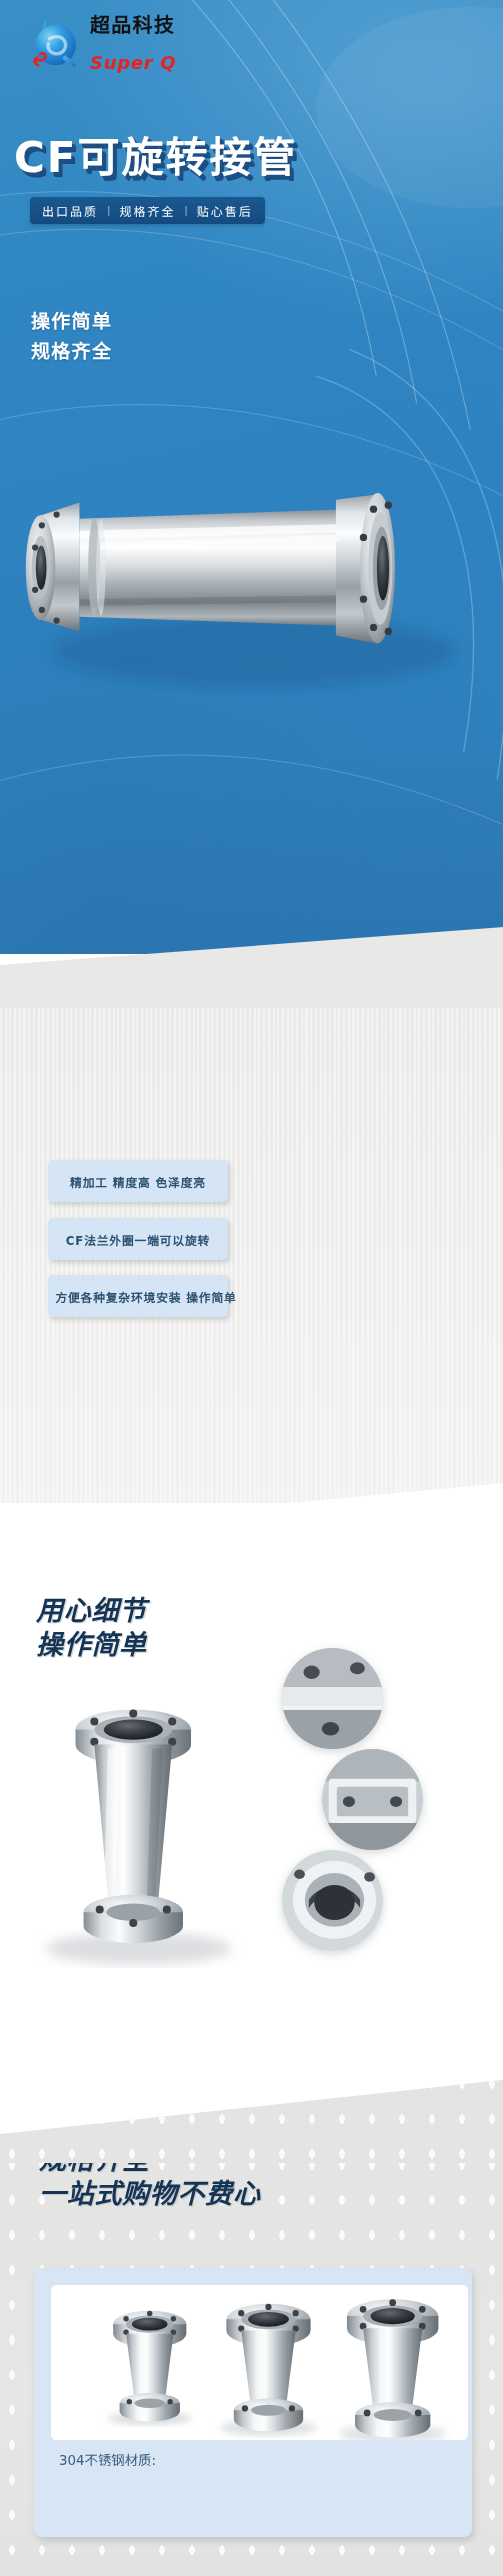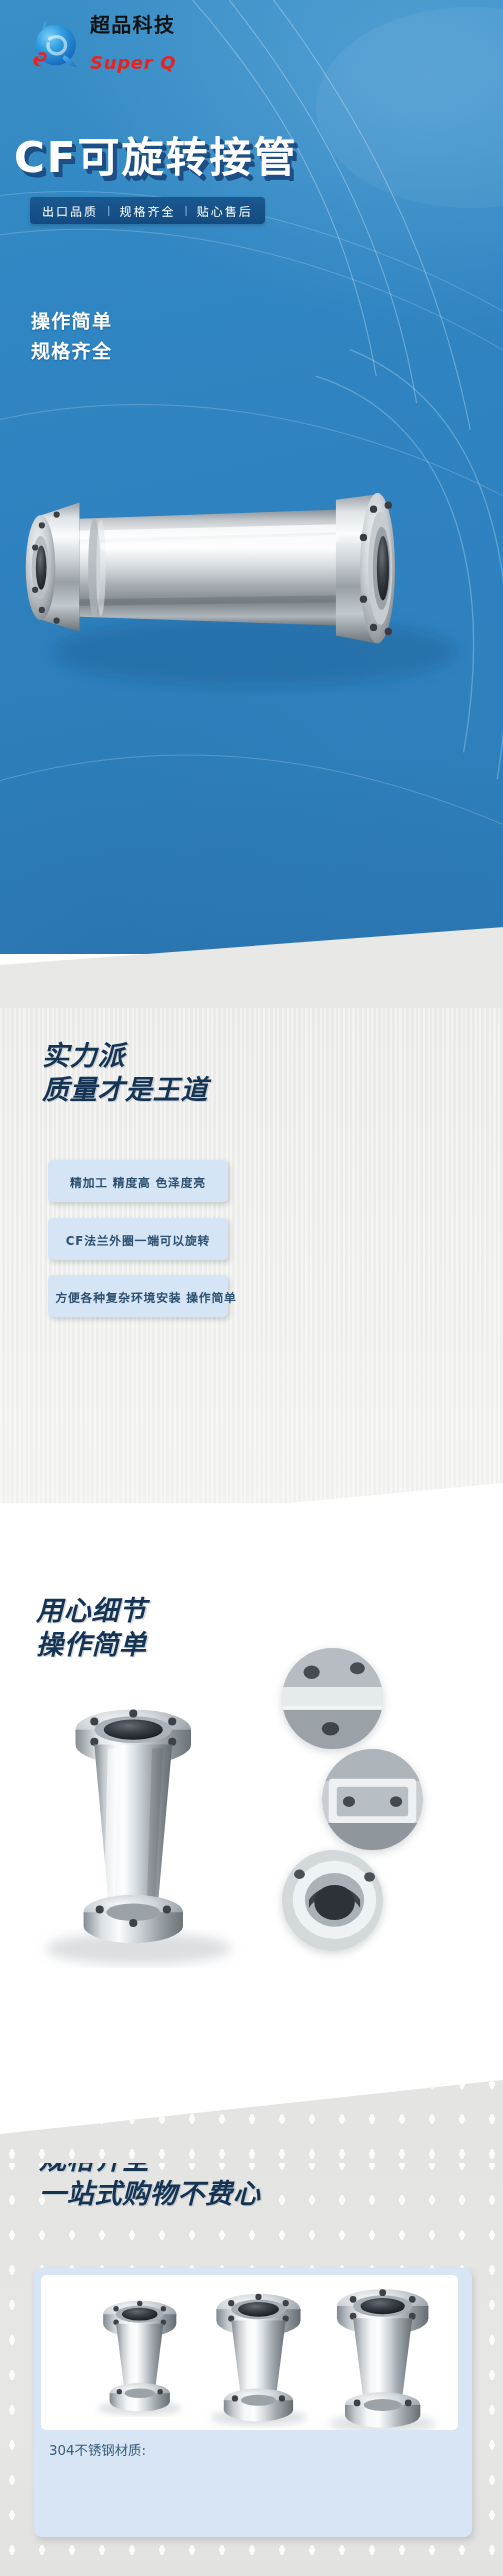--- a/index.html
+++ b/index.html
@@ -170,21 +170,21 @@
       linear-gradient(180deg, #e4e4e2 0%, #e6e6e4 60%, #e2e2e0 100%);
     background-size: 30px 35px, 100% 100%;
   }
   .spec-head { left: 39px; top: -6.7px; }
 
   .spec-card {
     position: absolute; left: 34px; top: 118px;
     width: 438px; height: 269px;
     background: #d7e5f5; border-radius: 8px;
     box-shadow: 2px 3.4px 6px rgba(120,130,140,.28);
-    padding: 7px;
+    padding: 17px;
   }
   .spec-photo {
     width: 417px; height: 155px;
     background: #ffffff; border-radius: 5.4px;
     position: relative; overflow: hidden;
   }
   .spec-txt {
     margin-top: 9.4px; padding-left: 8px;
     color: #3a5e7d; font-size: 13.4px; line-height: 1.75;
     font-family: "DejaVu Sans", sans-serif;
@@ -337,24 +337,20 @@
 
         <path d="M150 168 L505 156 L505 166 L150 179 Z" fill="#ffffff" fill-opacity="0.5"></path>
       </svg>
     </div>
   </section>
 
   <div class="cut-hero-gray"></div>
 
   <section class="features">
 
-    <div class="sec-head feat-head">
-      <span class="l1">实力派</span>
-      <span class="l2">质量才是王道</span>
-    </div>
 
     <div class="pill pill-1">
       <span>精加工  精度高  色泽度亮</span>
     </div>
     <div class="pill pill-2">
       <span>CF法兰外圈一端可以旋转</span>
     </div>
     <div class="pill pill-3">
       <span>方便各种复杂环境安装  操作简单</span>
     </div>

